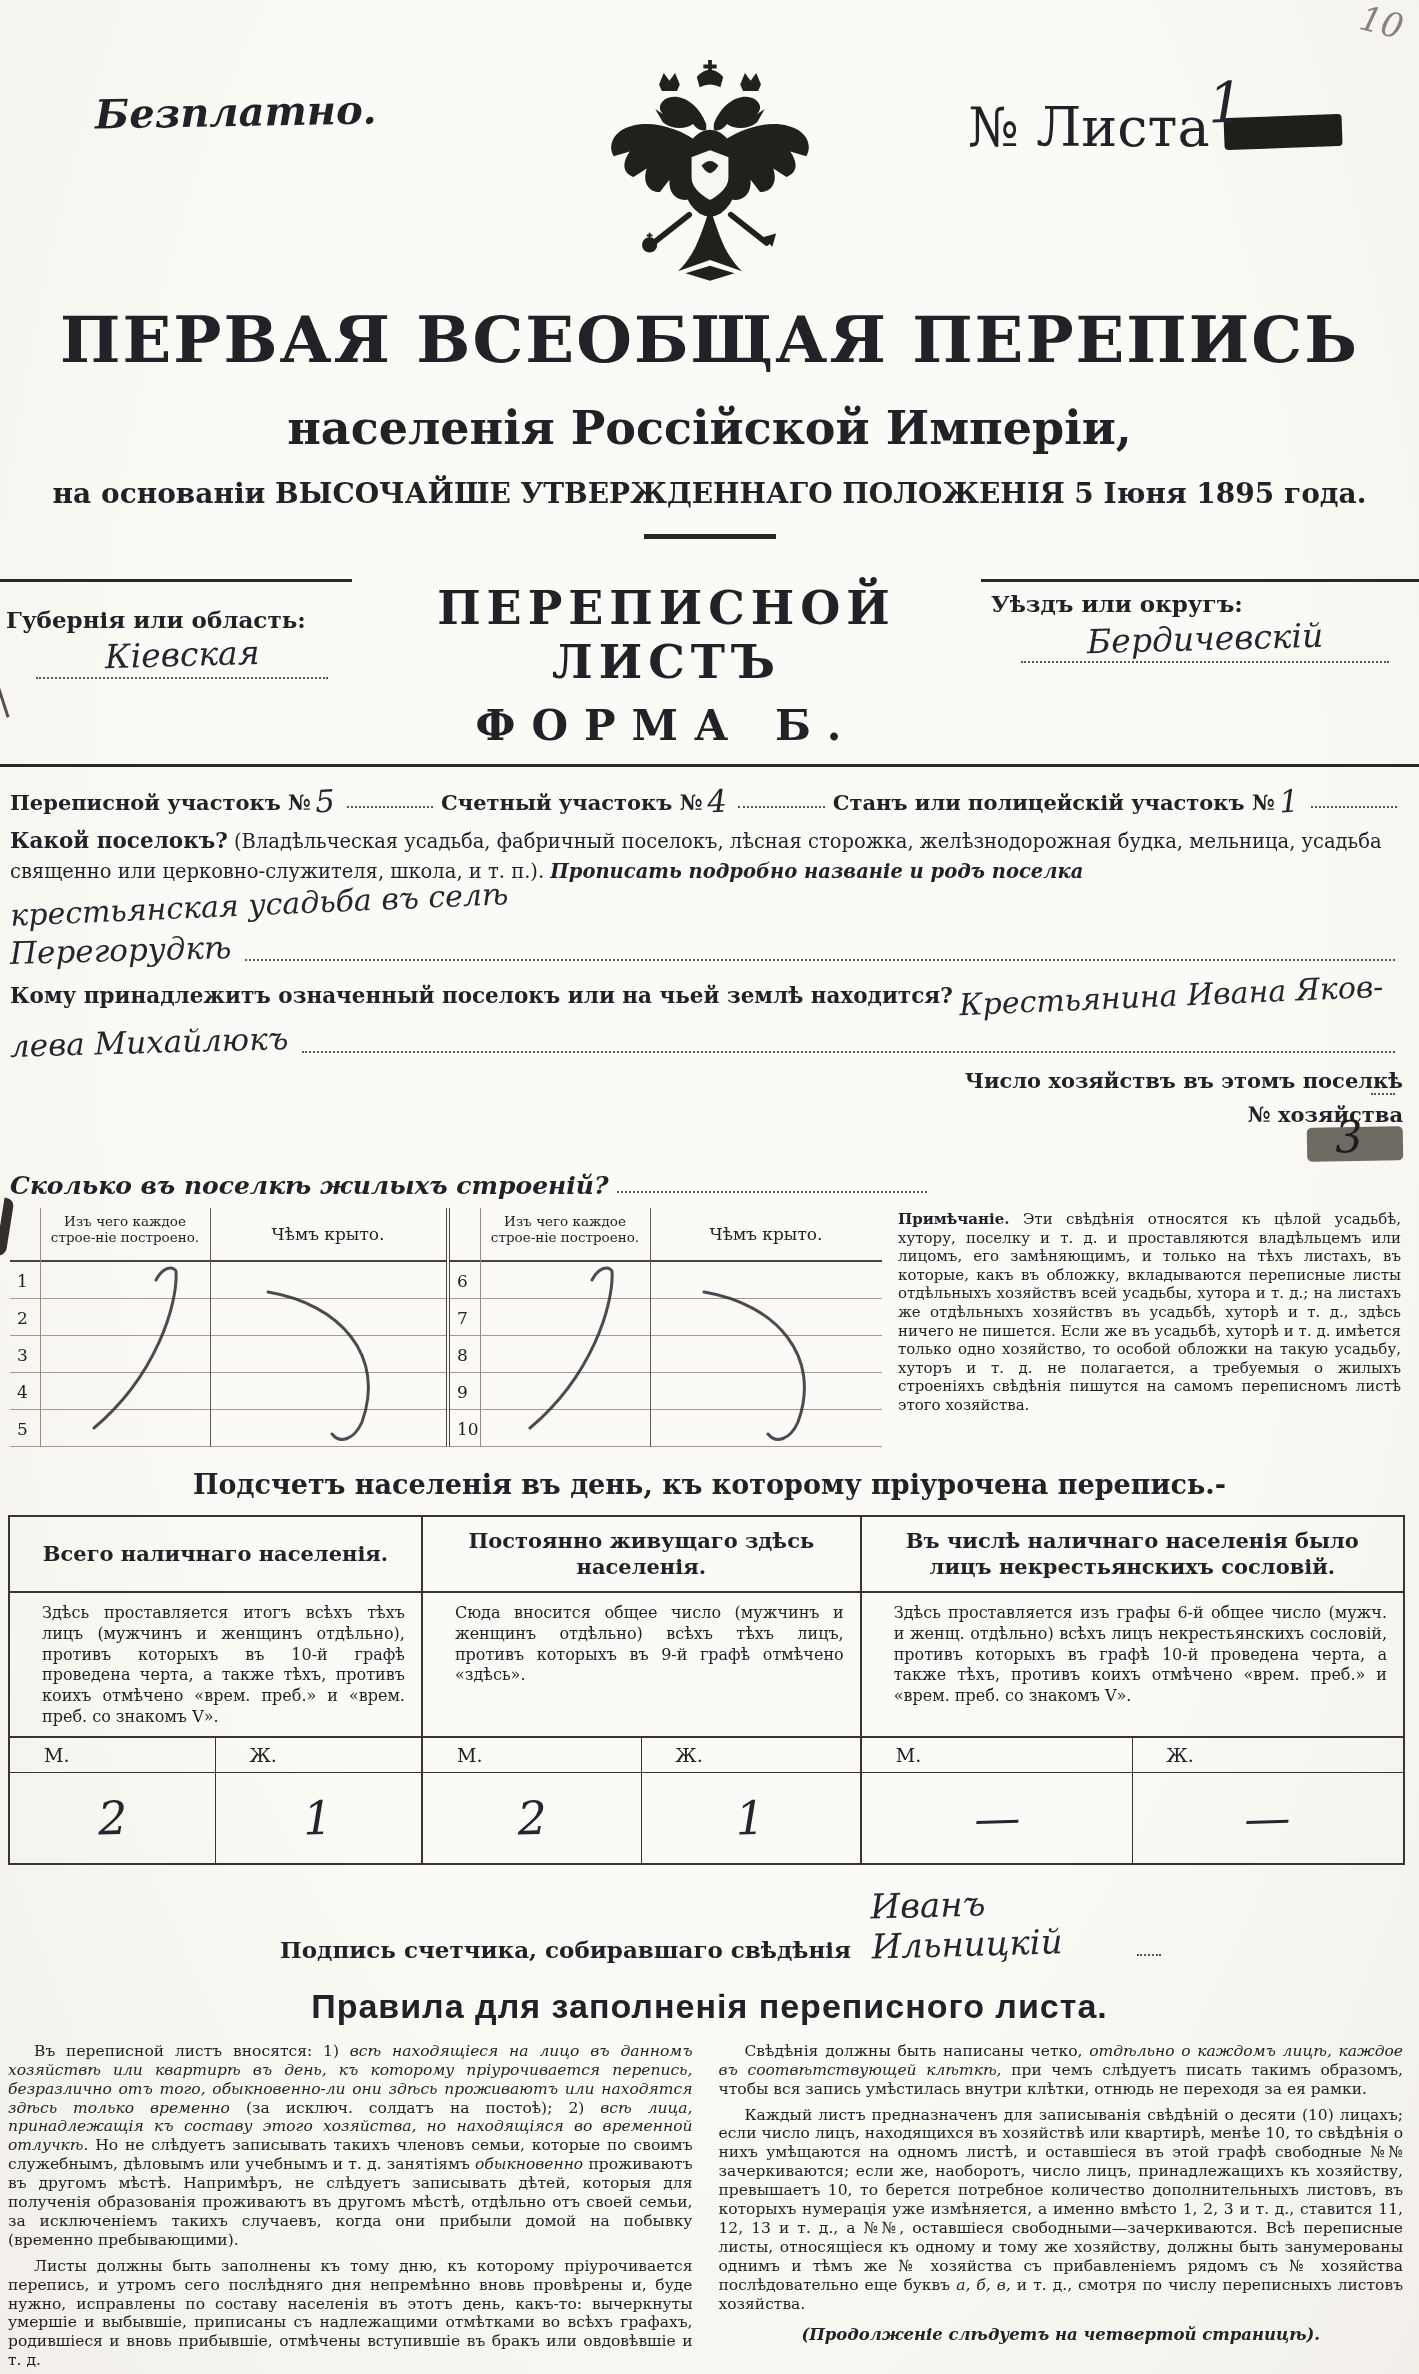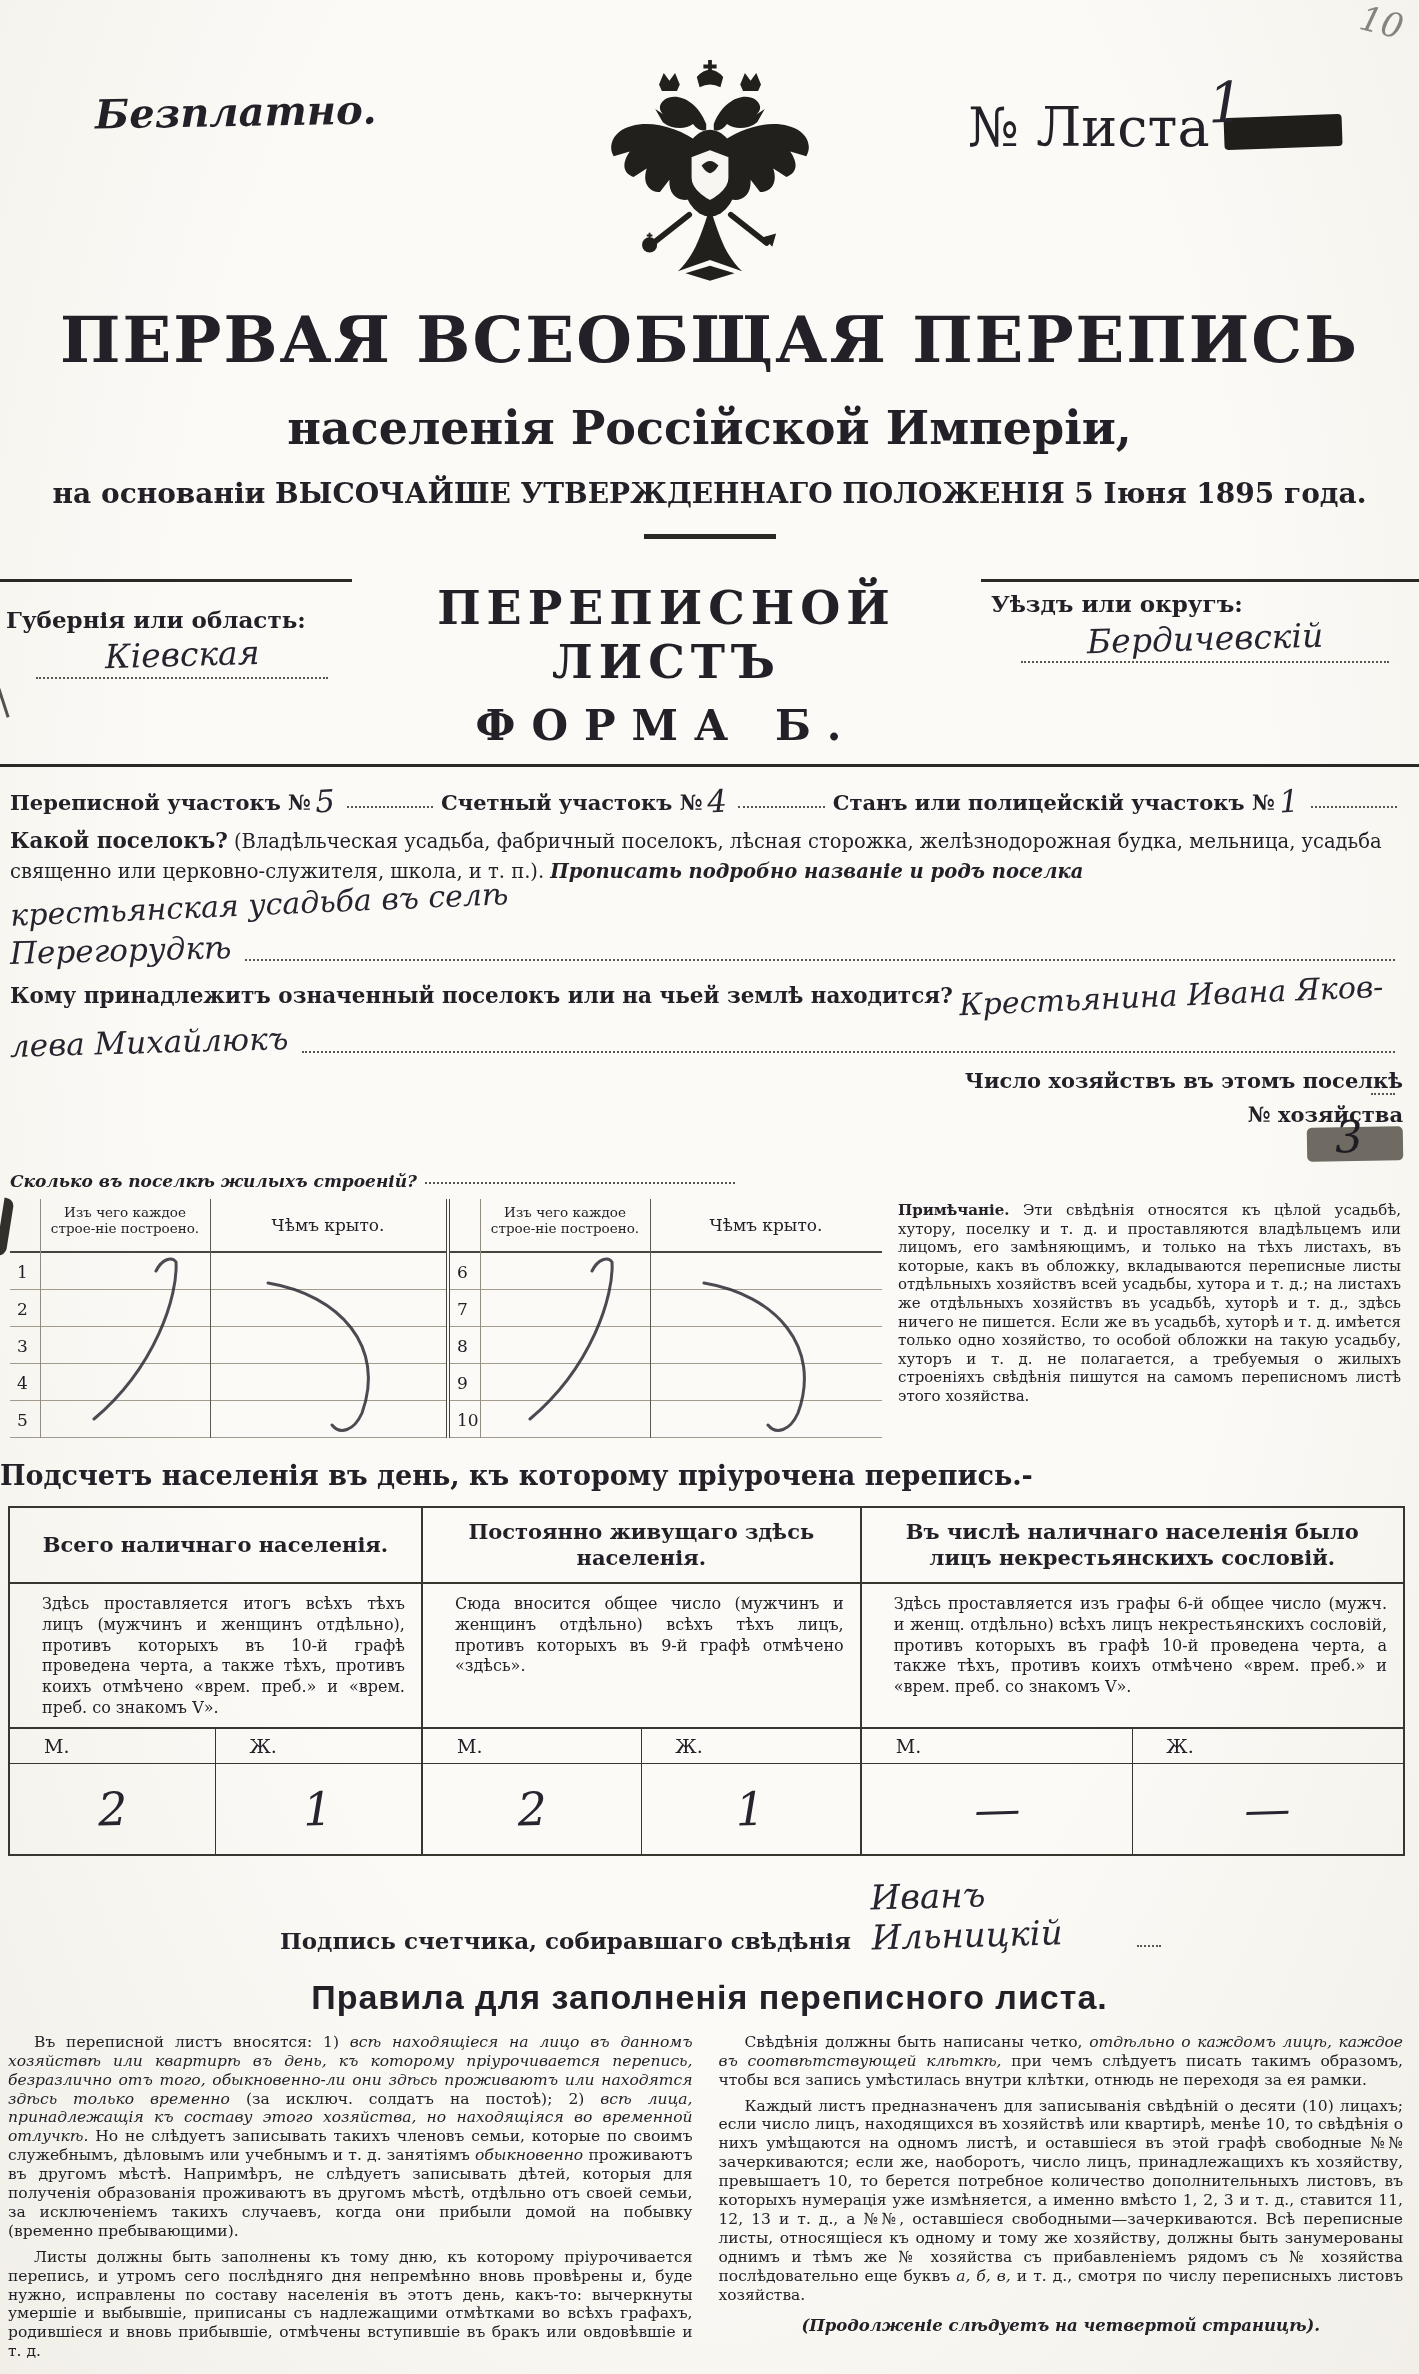--- a/index.html
+++ b/index.html
@@ -56,21 +56,21 @@
   .q { margin:10px 16px 0 10px; font-size:19.5px; line-height:1.5; }
   .q .lead { font-size:21.5px; font-weight:700; }
   .q .instr { font-style:italic; font-weight:700; }
   .q .hand { font-size:30px; line-height:1; transform:rotate(-2.5deg) translateY(3px); }
   .fill-line { display:flex; align-items:flex-end; margin:2px 16px 0 10px; min-height:46px; }
   .fill-line .hand { font-size:31px; margin-right:6px; }
   .hh-row { display:flex; align-items:flex-end; margin:8px 16px 0 470px; font-size:21px;flex-direction:column; }
   .hh-row .lbl { font-weight:700; white-space:nowrap; }
   .smudge2 { position:relative; display:inline-block; width:96px; height:34px; background:#6f6a62; border-radius:5px; margin-left:10px; transform:rotate(-1deg); }
   .smudge2 .hand { position:absolute; left:28px; top:-16px; font-size:44px; color:#1f1d24; }
-  .bq-row { display:flex; align-items:flex-end; margin:10px 0 0 10px; font-size:17px; }
+  .bq-row { display:flex; align-items:flex-end; margin:10px 0 0 10px; font-size:25px; }
   .bq-row .lbl { font-weight:700; font-style:italic; white-space:nowrap; }
   .bq-row .dots { max-width:310px; }
 
   
   .bwrap { display:flex; margin:8px 18px 0 10px; gap:16px; }
   .btable { position:relative; width:872px; display:flex; }
   .bhalf { position:relative; width:436px; }
   .bhalf.right { border-left:4px double #47443e; }
   .vline-a { position:absolute; top:0; bottom:0; left:30px; border-left:1px solid #938d81; }
   .vline-b { position:absolute; top:0; bottom:0; left:200px; border-left:1px solid #5b5850; }
@@ -78,21 +78,21 @@
   .bh-num { width:30px; }
   .bh-mat { width:170px; font-size:13.5px; line-height:1.2; text-align:center; padding-top:5px; }
   .bh-roof { flex:1; font-size:17px; text-align:center; padding-top:16px; }
   .brow { height:37px; border-bottom:1px solid #a39c8e; font-size:17px; }
   .brow .bnum { display:inline-block; padding:9px 0 0 7px; }
   .strokes { position:absolute; inset:0; z-index:2; pointer-events:none; }
   .bnote { flex:1; font-size:15px; line-height:1.24; text-align:justify; padding-top:2px; }
   .bnote b { font-weight:700; }
 
   
-  .sum-title { margin-top:22px; font-size:27px; font-weight:700; }
+  .sum-title { margin-top:22px; text-align:center; font-size:27px; font-weight:700; }
   .sumtable { display:flex; align-items:stretch; border:2px solid #38362f; margin:15px 14px 0 8px; }
   .sumcol { display:flex; flex-direction:column; }
   .sc1 { flex:0 0 29.5%; }
   .sc2 { flex:0 0 31.5%; border-left:2px solid #38362f; }
   .sc3 { flex:1; border-left:2px solid #38362f; }
   .sch { height:76px; display:flex; align-items:center; justify-content:center; text-align:center;
          font-size:21px; font-weight:700; border-bottom:2px solid #38362f; padding:4px 10px; line-height:1.25; }
   .scd { flex:1; font-size:16px; line-height:1.3; text-align:justify; padding:10px 16px 8px 32px; min-height:128px; }
   .mj { position:relative; border-top:2px solid #38362f; }
   .mj::after { content:""; position:absolute; left:50%; top:0; bottom:0; border-left:1px solid #38362f; }

